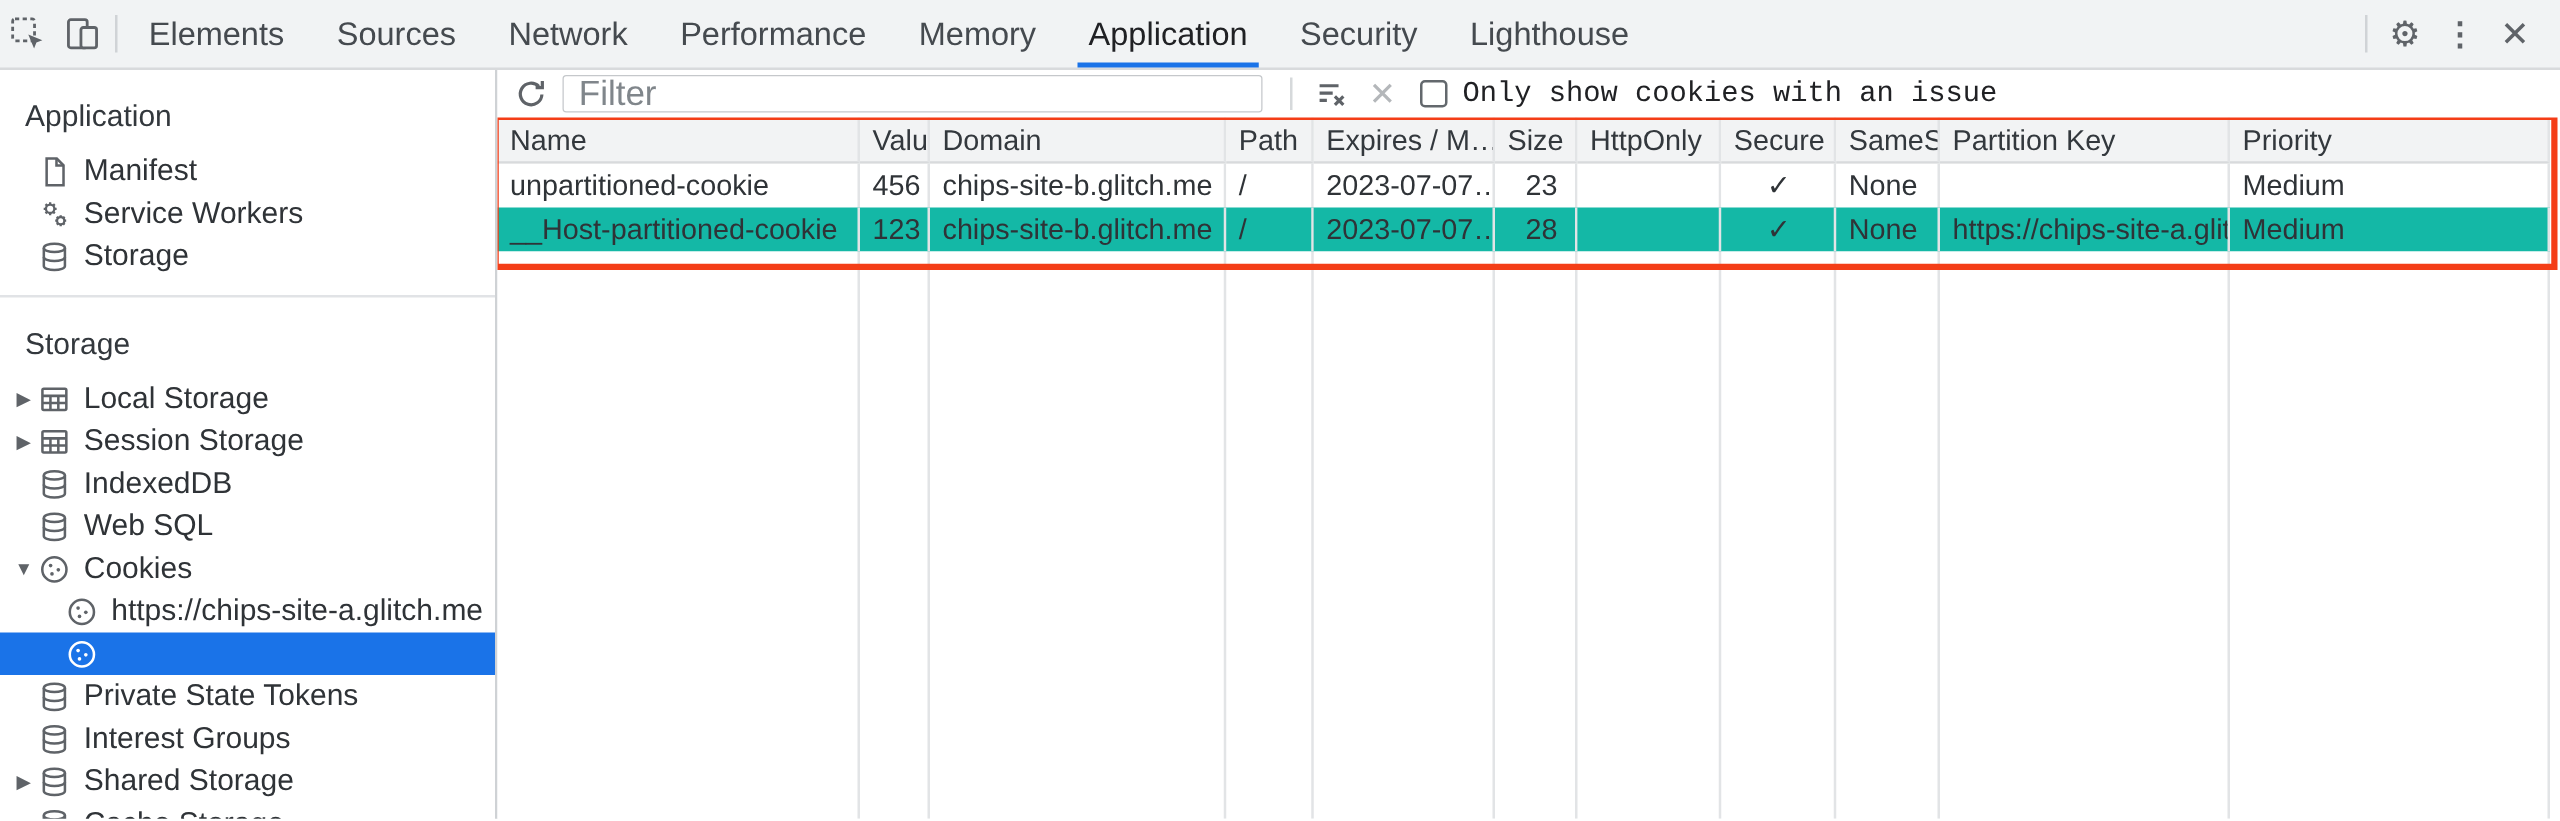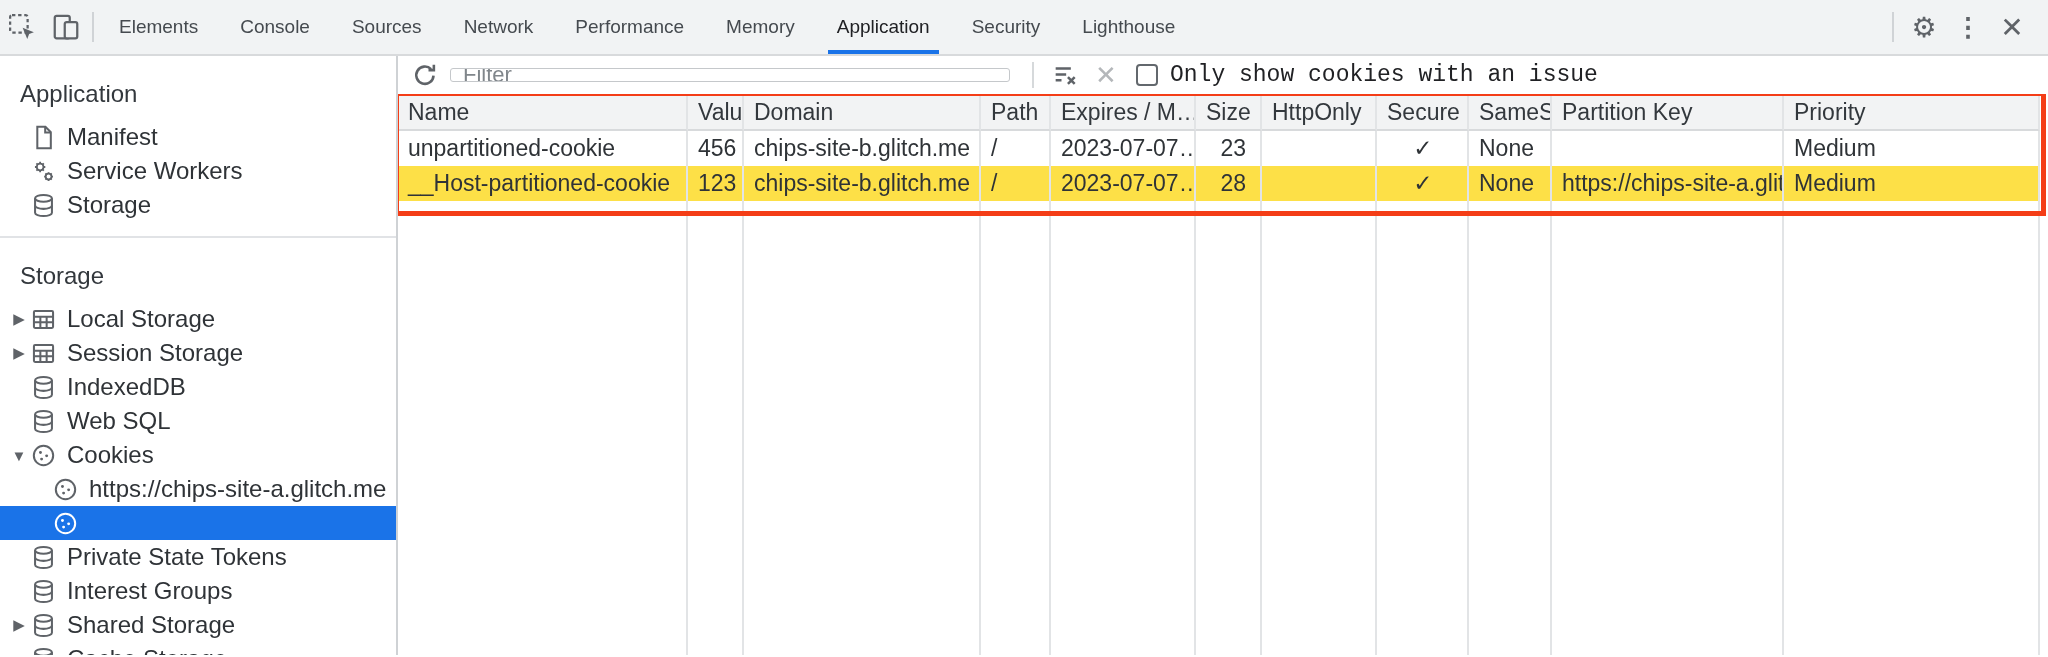--- a/index.html
+++ b/index.html
@@ -6,21 +6,21 @@
   html,body { width:2048px; height:657px; overflow:hidden; background:#fff;
               font-family:"Liberation Sans", sans-serif; color:#303030; }
 
   
   .topbar { height:56px; background:#f1f3f4; border-bottom:2px solid #d8dadc;
             display:flex; align-items:stretch; }
   .topbar .iconbtn { width:44px; display:flex; align-items:center; justify-content:center; cursor:pointer; }
   .topbar .iconbtn svg { width:30px; height:30px; }
   .vsep { width:2px; background:#d0d3d6; margin:12px 4px; }
   .tabs { display:flex; align-items:stretch; }
-  .tab { display:flex; align-items:center; gap:8px; padding:0 21px; font-size:19px;
+  .tab { display:flex; align-items:center; gap:8px; padding:0 21px; font-size:26px;
          color:#454a4f; position:relative; cursor:pointer; white-space:nowrap; }
   .tab.selected { color:#202124; }
   .tab.selected::after { content:""; position:absolute; left:12px; right:12px; bottom:0;
                          height:4px; background:#1a73e8; }
   .tab svg.flask { width:24px; height:24px; }
   .topbar-right { margin-left:auto; display:flex; align-items:center; padding-right:14px; }
   .glyphbtn { font-size:28px; color:#5f6368; width:44px; text-align:center; cursor:pointer; }
   .glyphbtn.dots { font-size:26px; font-weight:bold; }
 
   
@@ -37,42 +37,42 @@
   .side-item .icon svg { width:27px; height:27px; }
   .side-item.child { padding-left:22px; }
   .side-item.selected { background:#1a73e8; color:#fff; }
   .side-item.selected .icon, .side-item.selected .arrow { color:#fff; }
 
   
   .main { flex:1; display:flex; flex-direction:column; background:#fff; }
   .cookie-toolbar { height:38px; display:flex; align-items:center; flex:none; padding-left:6px; }
   .cookie-toolbar .iconbtn { width:42px; display:flex; align-items:center; justify-content:center; cursor:pointer; }
   .cookie-toolbar svg { width:28px; height:28px; }
-  .filter-input { width:560px; height:14px; border:1px solid #c5c8cb; border-radius:3px;
-                  font-size:22px; padding:0 12px; color:#ec4899; outline:none; margin-left:4px;
+  .filter-input { width:560px; height:30px; border:1px solid #c5c8cb; border-radius:3px;
+                  font-size:28px; padding:0 12px; color:#ec4899; outline:none; margin-left:4px;
                   font-family:"Liberation Sans", sans-serif; }
   .filter-input::placeholder { color:#80868b; }
   .tool-sep { width:2px; height:26px; background:#d6d9db; margin:0 10px 0 22px; }
   .x-disabled { font-size:26px; color:#b4b7ba; width:40px; text-align:center; cursor:default; }
   .checkbox { width:22px; height:22px; border:2px solid #63686d; border-radius:4px;
               margin:0 12px 0 10px; background:#fff; cursor:pointer; flex:none; }
   .checkbox-label { font-size:23px; color:#202124;font-family:Liberation Mono, monospace; }
 
   .grid-area { position:relative; flex:1; overflow:hidden; }
   .grid-lines { position:absolute; top:0; bottom:0; left:0; display:flex; z-index:0; }
   .grid-lines div { height:100%; border-right:2px solid #e2e4e6; }
 
   table.cookies { border-collapse:separate; border-spacing:0; table-layout:fixed;
                   width:1642px; position:relative; z-index:1; margin-top:2px; font-size:23px; }
   table.cookies th { height:35px; background:#f2f3f4; border-bottom:2px solid #d8dadc;
                      border-right:2px solid #e2e4e6; font-weight:normal; text-align:left;
                      padding:0 8px 0 10px; color:#33383d; white-space:nowrap; overflow:hidden; }
   table.cookies td { height:35px; background:#fff; border-right:2px solid #e2e4e6;
                      padding:0 8px 0 10px; color:#2f3337; white-space:nowrap; overflow:hidden; }
-  table.cookies tr.striped td { background:#fde047; }
+  table.cookies tr.striped td { background:#14b8a6; }
   td.name-cell { padding-left:38px; }
   .al-right { text-align:right; padding-right:14px !important;margin-left:35px; }
   .al-center { text-align:center; }
 
   .annotation-rect { position:absolute; left:-4px; top:-3px; width:1652px; height:125px;
                      border:5px solid #f43d17; z-index:3; pointer-events:none; }
 </style>
 </head>
 <body>
 
@@ -133,23 +133,20 @@
   </div>
   <div class="iconbtn">
     <svg viewBox="0 0 24 24">
         <use href="#i-device"></use>
       </svg>
   </div>
   <div class="vsep"></div>
   <div class="tabs">
     <div class="tab">
         <span>Elements</span>
-      </div>
-    <div class="tab">
-        <span>Console</span>
       </div>
     <div class="tab">
         <span>Sources</span>
       </div>
     <div class="tab">
         <span>Network</span>
       </div>
     <div class="tab">
         <span>Performance</span>
       </div>

